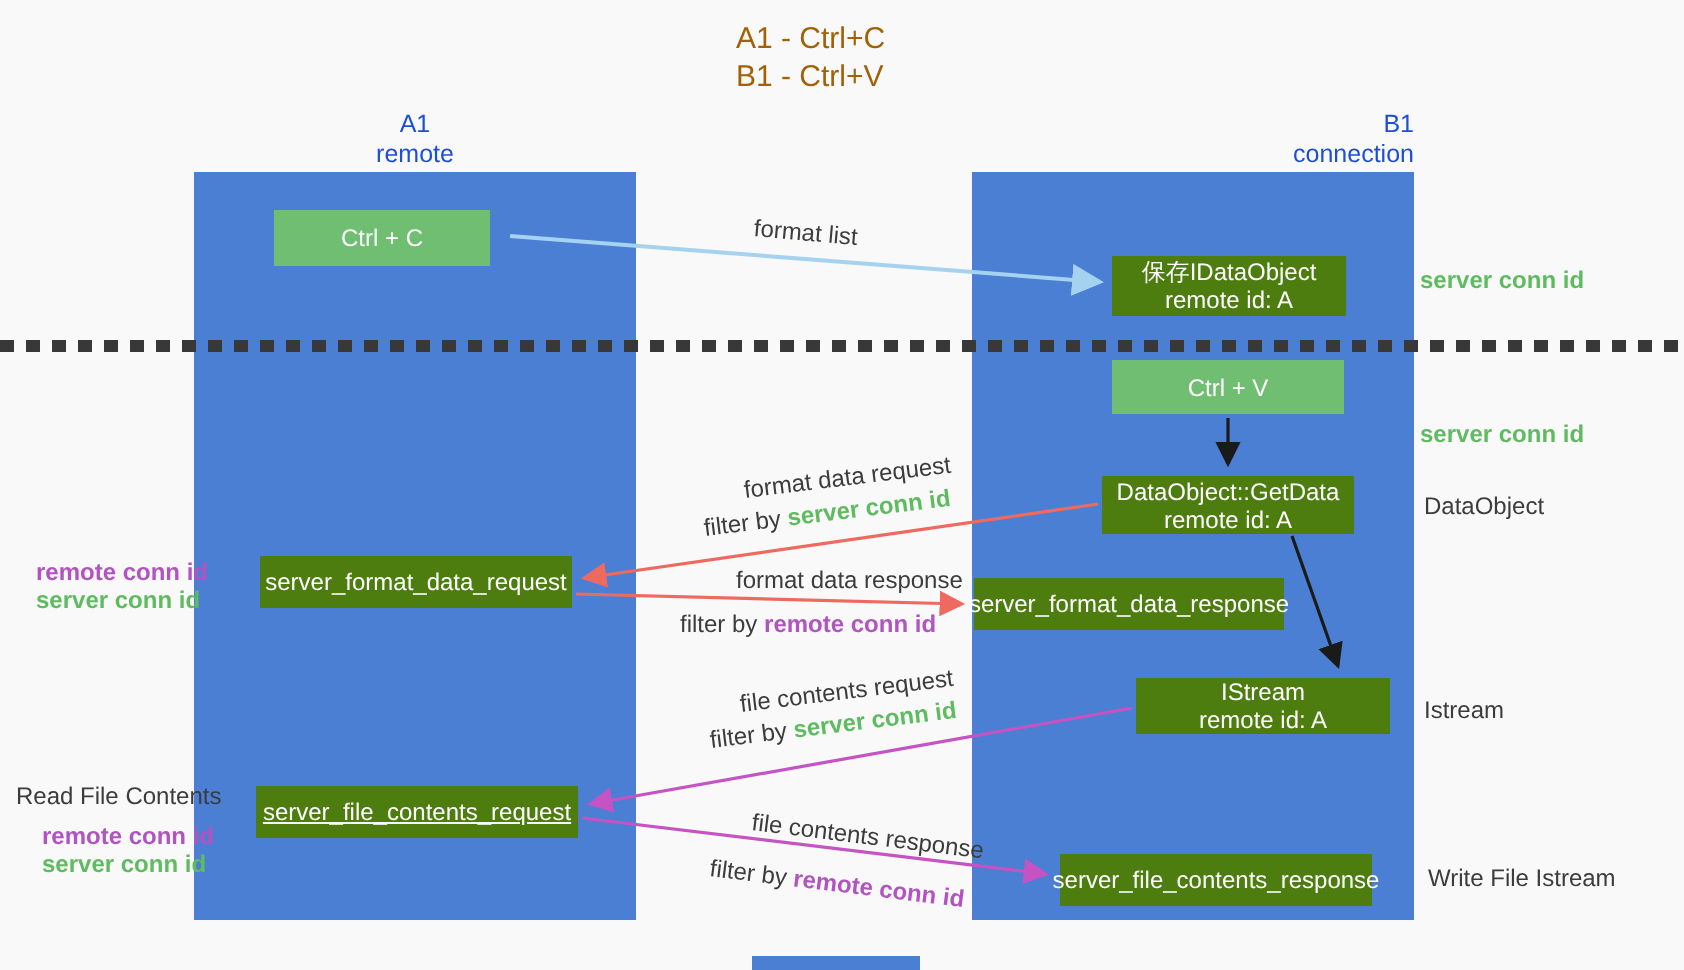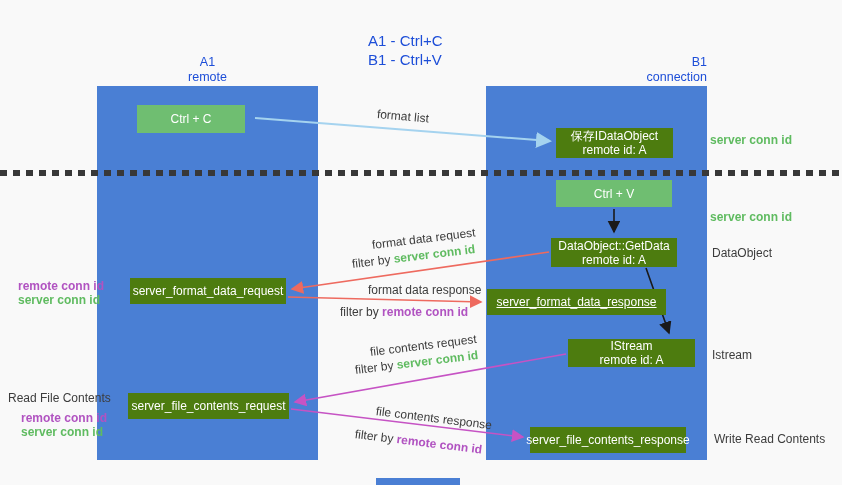--- a/index.html
+++ b/index.html
@@ -11,24 +11,23 @@
     overflow: hidden;
     background: #f9f9f9;
     font-family: "Liberation Sans", sans-serif;
     color: #3c3c3c;
   }
   .title-block {
     position: absolute;
     left: 368px; top: 10px;
     font-size: 15px;
     line-height: 19px;
-    color: #1d4ed8;
+    color: #a16207;
     z-index: 5;
     white-space: nowrap;
-    margin-top: 21px;
   }
   .col-header {
     position: absolute;
     top: 55px;
     width: 221px;
     text-align: center;
     font-size: 12.5px;
     line-height: 15px;
     color: #1d4ed8;
     z-index: 5;
@@ -155,42 +154,42 @@
 
   <div class="node orange" style="left:551px; top:238px; width:126px; height:29px;">
     <span>DataObject::GetData</span>
     <span>remote id: A</span>
   </div>
 
   <div class="node orange" style="left:130px; top:278px; width:156px; height:26px;">
     <span>server_format_data_request</span>
   </div>
 
-  <div class="node orange" style="left:487px; top:289px; width:179px; height:26px;text-decoration:underline;">
+  <div class="node orange" style="left:487px; top:289px; width:155px; height:26px;">
     <span>server_format_data_response</span>
   </div>
 
   <div class="node orange" style="left:568px; top:339px; width:127px; height:28px;">
     <span>IStream</span>
     <span>remote id: A</span>
   </div>
 
-  <div class="node orange" style="left:128px; top:393px; width:161px; height:26px;">
+  <div class="node orange" style="left:128px; top:393px; width:161px; height:26px;text-decoration:underline;">
     <span>server_file_contents_request</span>
   </div>
 
   <div class="node orange" style="left:530px; top:427px; width:156px; height:26px;text-align:center;">
     <span>server_file_contents_response</span>
   </div>
 
   <div class="lbl green" style="left:710px; top:133px;">server conn id</div>
   <div class="lbl green" style="left:710px; top:210px;">server conn id</div>
   <div class="lbl" style="left:712px; top:246px;">DataObject</div>
   <div class="lbl" style="left:712px; top:348px;">Istream</div>
-  <div class="lbl" style="left:714px; top:432px;">Write Read Contents</div>
+  <div class="lbl" style="left:714px; top:432px;">Write File Istream</div>
 
   <div class="lbl purple right" style="left:18px; top:279px; width:82px;">remote conn id</div>
   <div class="lbl green right" style="left:18px; top:293px; width:82px;">server conn id</div>
   <div class="lbl" style="left:8px; top:391px;">Read File Contents</div>
   <div class="lbl purple right" style="left:21px; top:411px; width:82px;">remote conn id</div>
   <div class="lbl green right" style="left:21px; top:425px; width:82px;">server conn id</div>
 
   <div class="lbl tilt-slight" style="left:377px; top:107px;">format list</div>
 
   <div class="lbl tilt-up" style="left:372px; top:238px;">format data request</div>

